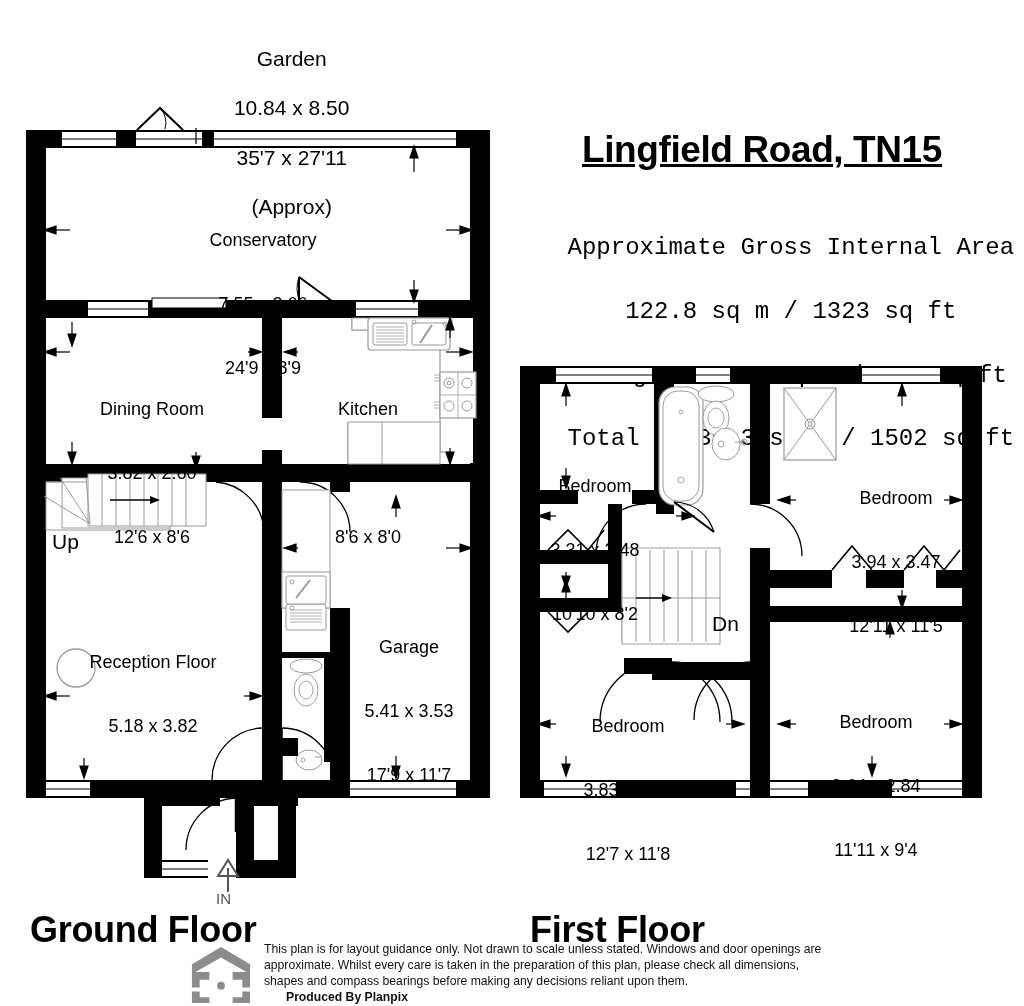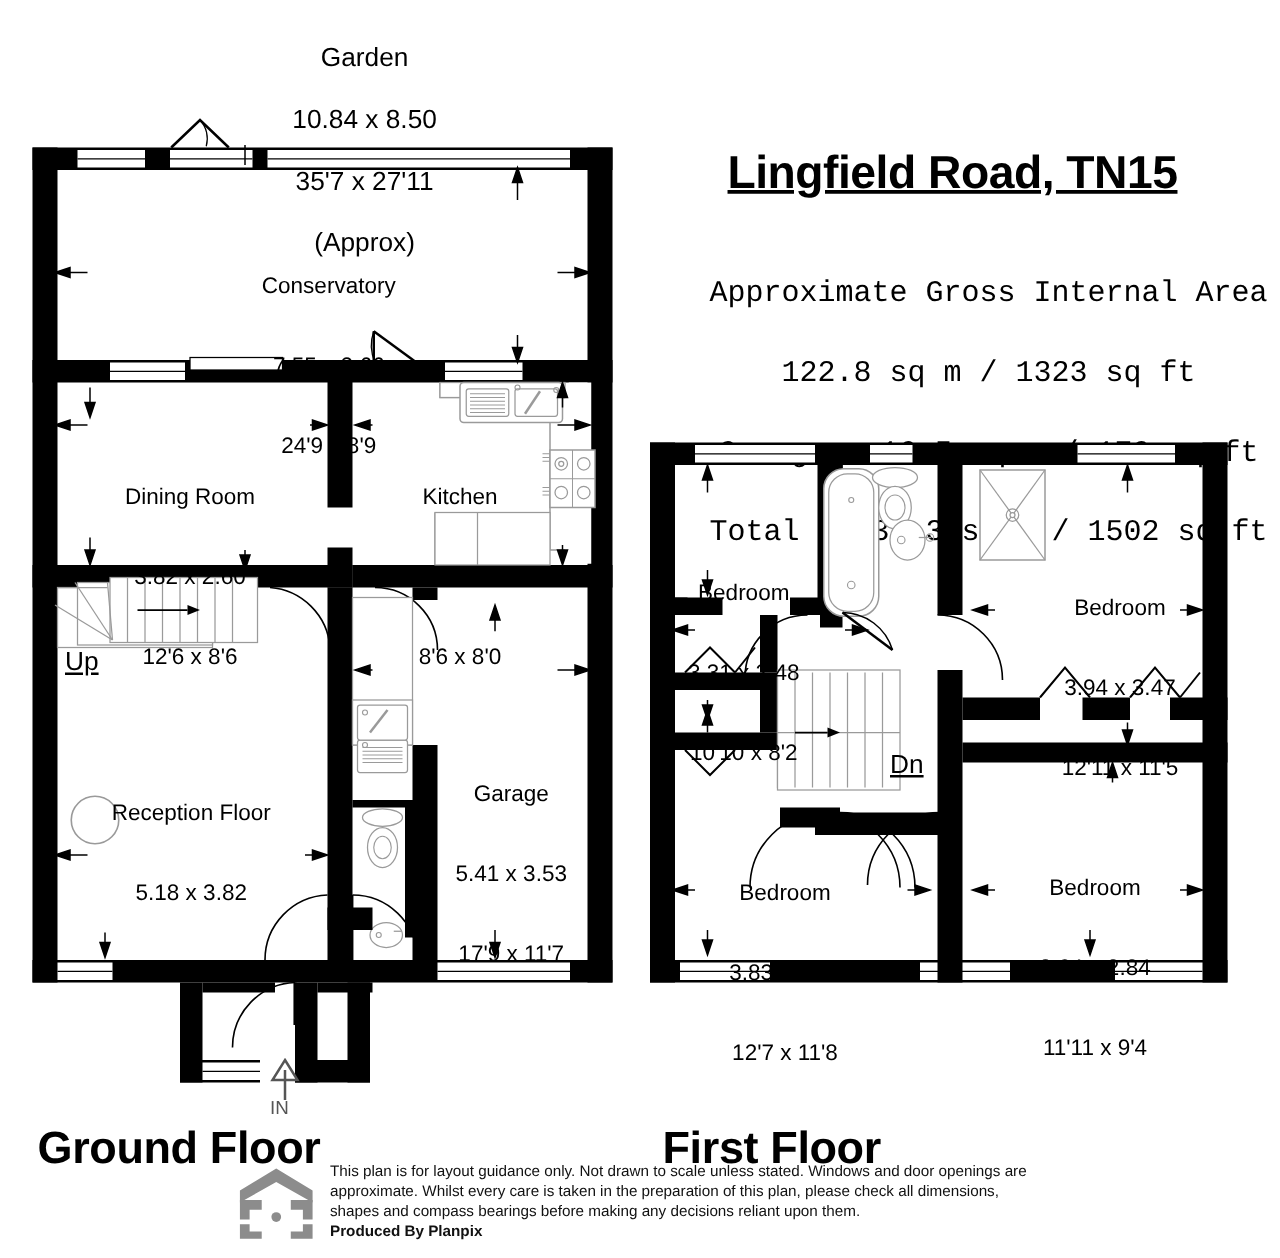--- a/index.html
+++ b/index.html
@@ -10,21 +10,21 @@
   body {
     width: 1024px;
     height: 1006px;
     position: relative;
     font-family: "Liberation Sans", sans-serif;
     color: #000000;
     overflow: hidden;
   }
   .stage {
     position: absolute;
-    left: 0; top: 0;
+    left: 0; top: 12px;
     width: 1024px;
     height: 994px;
   }
   .txt {
     position: absolute;
     white-space: pre;
     line-height: 1.18;
     color: #000;
   }
   .center { text-align: center; transform: translateX(-50%); }
@@ -57,41 +57,41 @@
   #ground-floor-caption { left: 30px; top: 897px; }
   #first-floor-caption  { left: 530px; top: 897px; }
 
   
   .room-label { font-size: 18px; text-align: center; transform: translateX(-50%); }
   .room-label .rl-name { display: block; }
   .room-label .rl-m    { display: block; }
   .room-label .rl-ft   { display: block; }
 
   
-  .dir-label { font-size: 21px; text-decoration: underline; }
+  .dir-label { font-size: 21px; }
 
   
   svg.plan { position: absolute; left: 0; top: 0; }
 
   
   #footer {
     position: absolute;
     left: 190px; top: 930px;
     width: 640px;
     display: flex;
     gap: 12px;
     align-items: center;
   }
   #footer .logo { flex: 0 0 auto; width: 62px; height: 62px; }
   #footer .discl {
     font-size: 12.2px;
     line-height: 1.30;
     color: #111;
   }
-  #footer .discl .produced { font-weight: bold; }
+  #footer .discl .produced { font-weight: bold; margin-left: 22px; }
 </style>
 </head>
 <body>
 
 <div class="stage">
 
   <div class="txt center" id="garden-block">
     <span>Garden</span><br>
     <span>10.84 x 8.50</span><br>
     <span>35'7 x 27'11</span><br>

